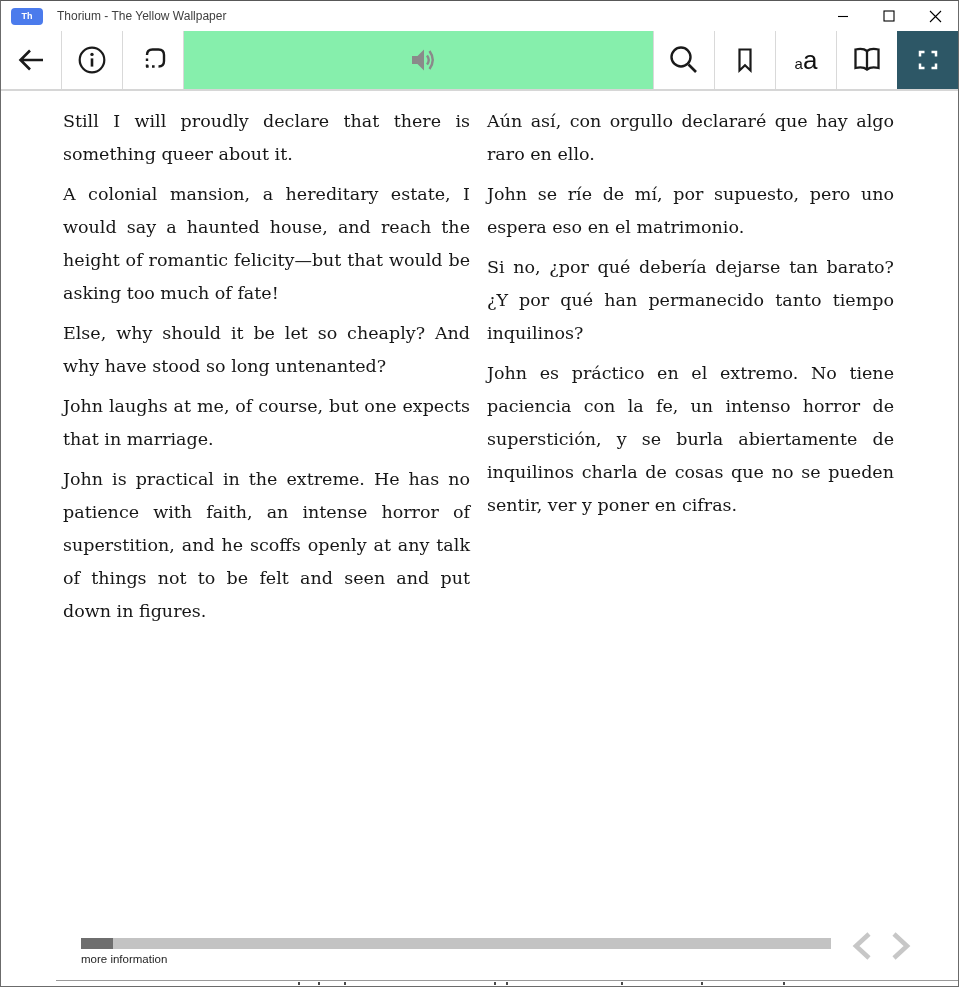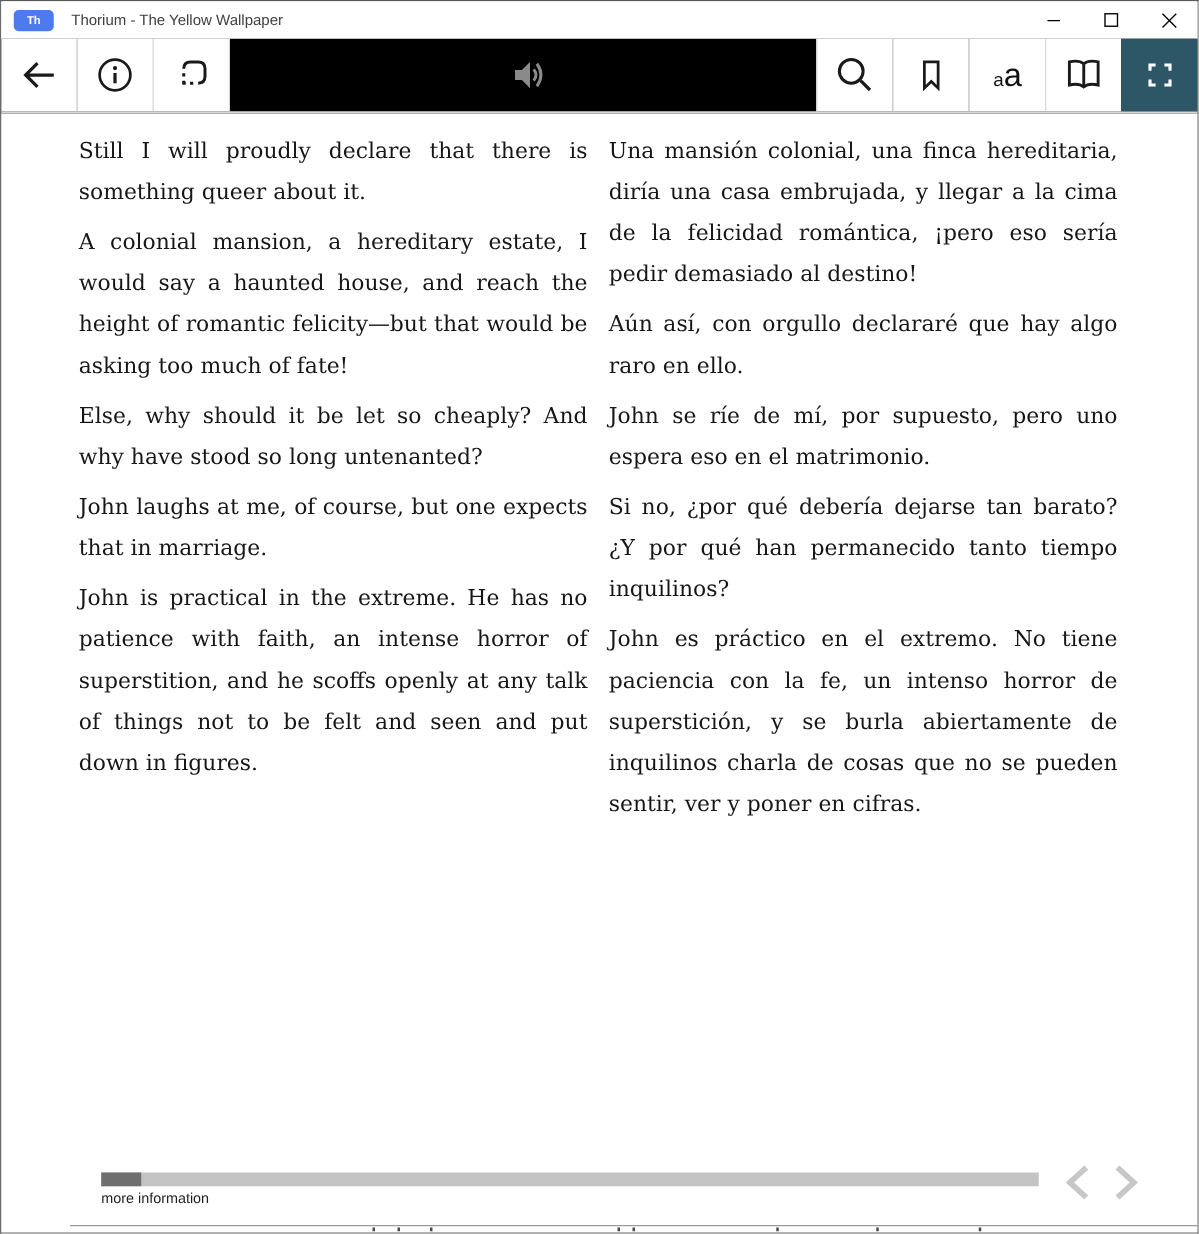--- a/index.html
+++ b/index.html
@@ -36,21 +36,21 @@
   }
   .win-btn {
     width: 46px; height: 30px;
     display: flex; align-items: center; justify-content: center;
     background: transparent; border: none; cursor: default;
   }
 
   
   .toolbar {
     position: absolute; left: 0; top: 30px; right: 0; height: 60px;
-    background: #000000;
+    background: #86efac;
     border-bottom: 2px solid #d6d6d6;
   }
   .tb-group-left { position: absolute; left: 0; top: 0; height: 58px; display: flex; }
   .tb-group-right { position: absolute; right: 0; top: 0; height: 58px; display: flex; }
   .tb-btn {
     width: 61px; height: 58px;
     display: flex; align-items: center; justify-content: center;
     background: #ffffff; border: none; cursor: pointer;
   }
   .tb-group-left .tb-btn { border-right: 1px solid #d9d9d9; }
@@ -201,21 +201,20 @@
 
   <div class="content">
     <div class="col">
       <p>Still I will proudly declare that there is something queer about it.</p>
       <p>A colonial mansion, a hereditary estate, I would say a haunted house, and reach the height of romantic felicity—but that would be asking too much of fate!</p>
       <p>Else, why should it be let so cheaply? And why have stood so long untenanted?</p>
       <p>John laughs at me, of course, but one expects that in marriage.</p>
       <p>John is practical in the extreme. He has no patience with faith, an intense horror of superstition, and he scoffs openly at any talk of things not to be felt and seen and put down in figures.</p>
     </div>
     <div class="col">
-      <p>Una mansión colonial, una finca hereditaria, diría una casa embrujada, y llegar a la cima de la felicidad romántica, ¡pero eso sería pedir demasiado al destino!</p>
       <p>Aún así, con orgullo declararé que hay algo raro en ello.</p>
       <p>John se ríe de mí, por supuesto, pero uno espera eso en el matrimonio.</p>
       <p>Si no, ¿por qué debería dejarse tan barato? ¿Y por qué han permanecido tanto tiempo inquilinos?</p>
       <p>John es práctico en el extremo. No tiene paciencia con la fe, un intenso horror de superstición, y se burla abiertamente de inquilinos charla de cosas que no se pueden sentir, ver y poner en cifras.</p>
     </div>
   </div>
 
   <div class="progress-track">
     <div class="progress-fill" style="width: 4.3%;"></div>
   </div>

